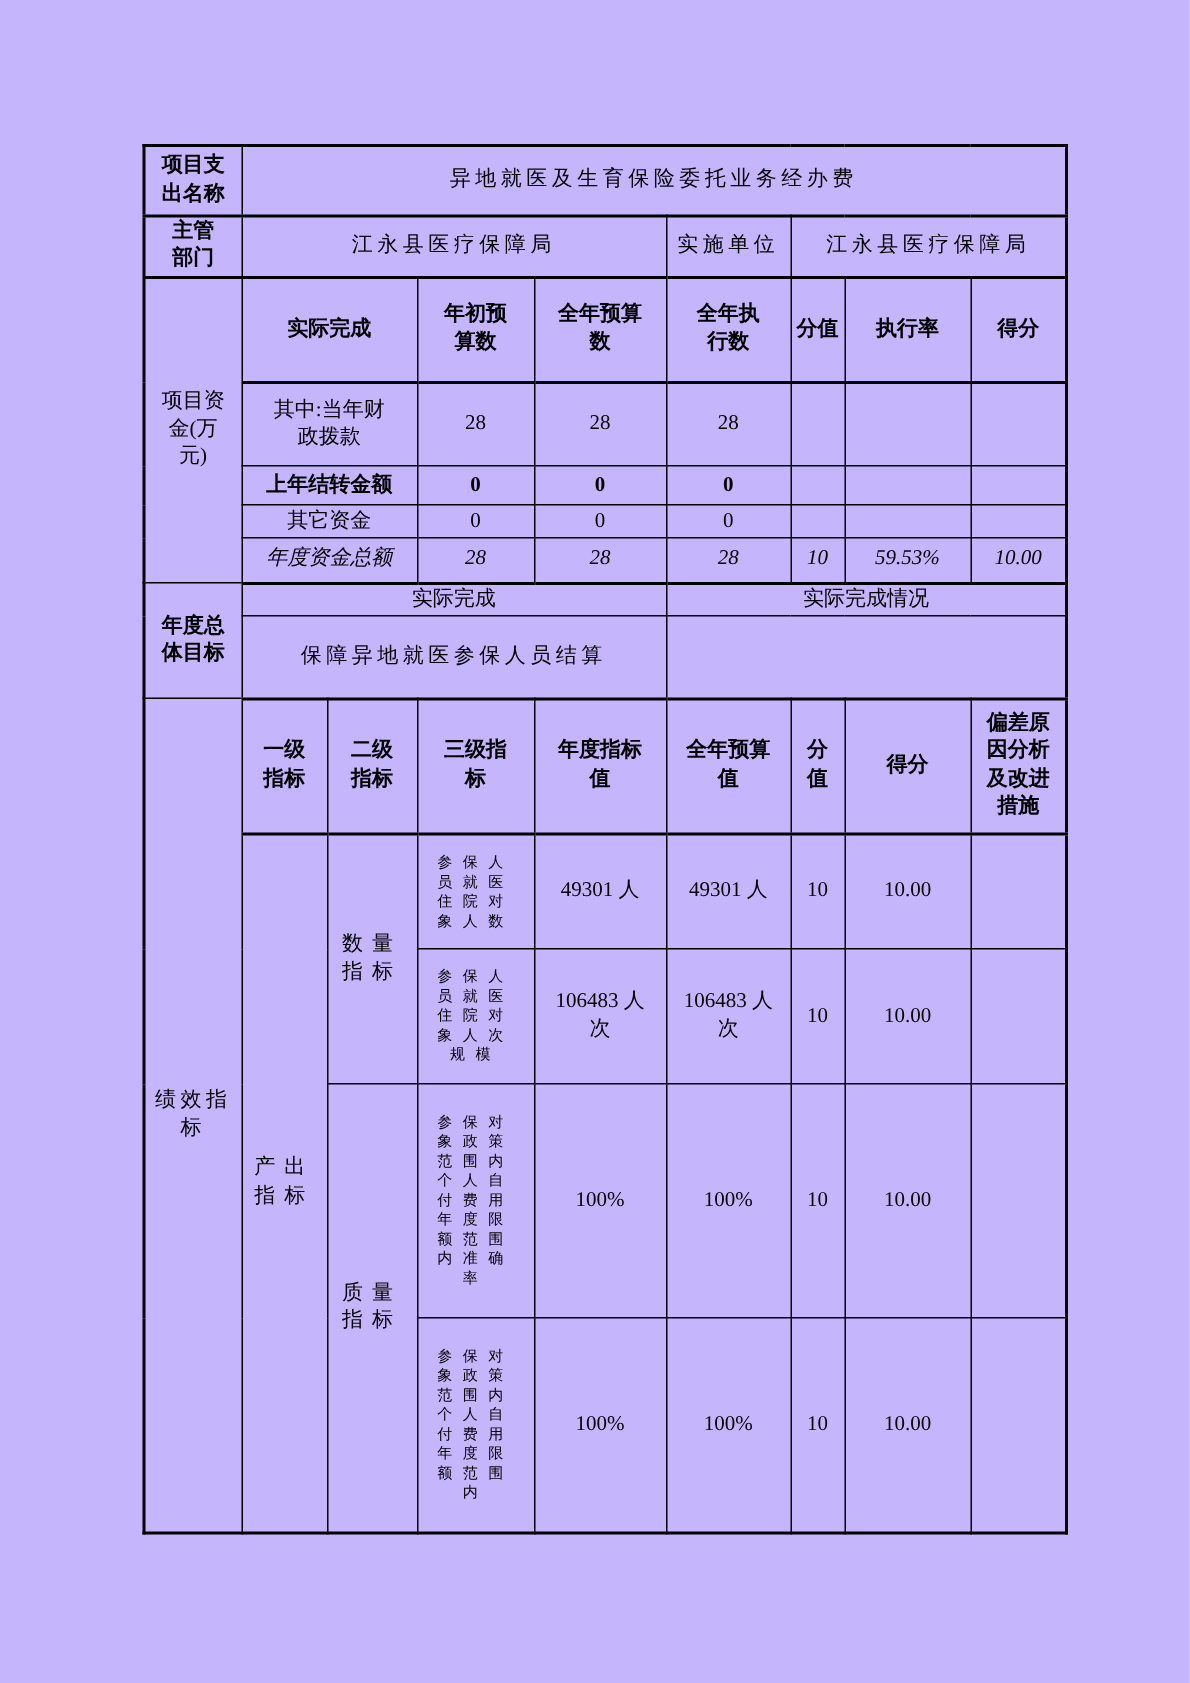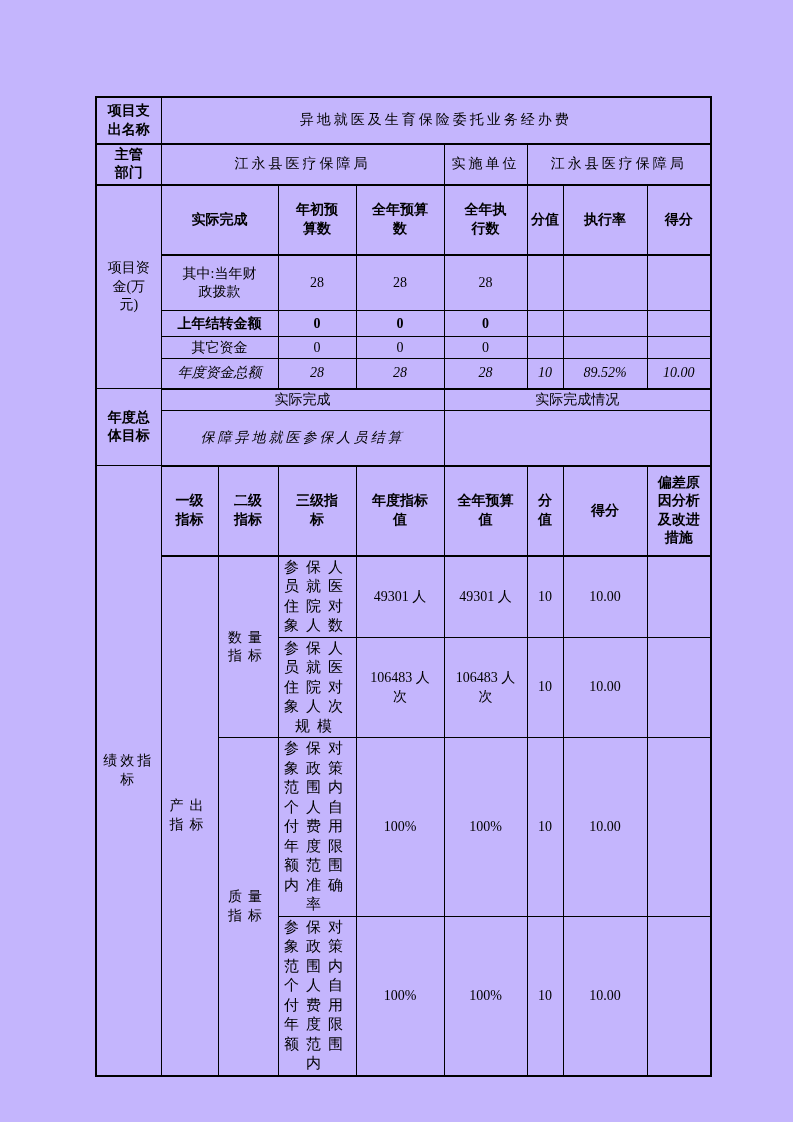--- a/index.html
+++ b/index.html
@@ -21,24 +21,24 @@
     text-align:center;vertical-align:middle;
     white-space:pre-line;
     font-size:14px;line-height:1.32;
     padding:1px 2px;
     overflow:hidden;
   }
   .b{font-weight:bold;}
   .bb2{border-bottom-width:2px;}
   .ls3{letter-spacing:3px;}
   .ls6{letter-spacing:6px;}
-  .ind{letter-spacing:7px;font-size:15px;line-height:1.3;}
+  .ind{letter-spacing:7px;font-size:10px;line-height:1.3;}
   tr.r1{height:47px;} tr.r2{height:40px;}
   tr.fh{height:70px;} tr.f1{height:56px;} tr.f2{height:26px;font-weight:bold;} tr.f3{height:22px;} tr.f4{height:30px;font-style:italic;}
-  tr.g1{height:20px;} tr.g2{height:55px;font-style:italic;}
+  tr.g1{height:20px;} tr.g2{height:55px;}
   tr.ph{height:90px;} tr.p1{height:77px;} tr.p2{height:90px;} tr.p3{height:156px;} tr.p4{height:143px;}
 </style>
 </head>
 <body>
 
 <div class="page">
 <table class="main">
   <colgroup>
     <col style="width:65px">
         <col style="width:57px">
@@ -112,21 +112,21 @@
       <td></td>
       <td></td>
     </tr>
 
     <tr class="f4">
       <td class="bb2" colspan="2">年度资金总额</td>
       <td class="bb2">28</td>
       <td class="bb2">28</td>
       <td class="bb2">28</td>
       <td class="bb2">10</td>
-      <td class="bb2">89.52%</td>
+      <td class="bb2">59.53%</td>
       <td class="bb2">10.00</td>
     </tr>
 
     <tr class="g1">
       <td class="b" rowspan="2">年度总
 体目标</td>
       <td colspan="4">实际完成</td>
       <td colspan="4">实际完成情况</td>
     </tr>
 

